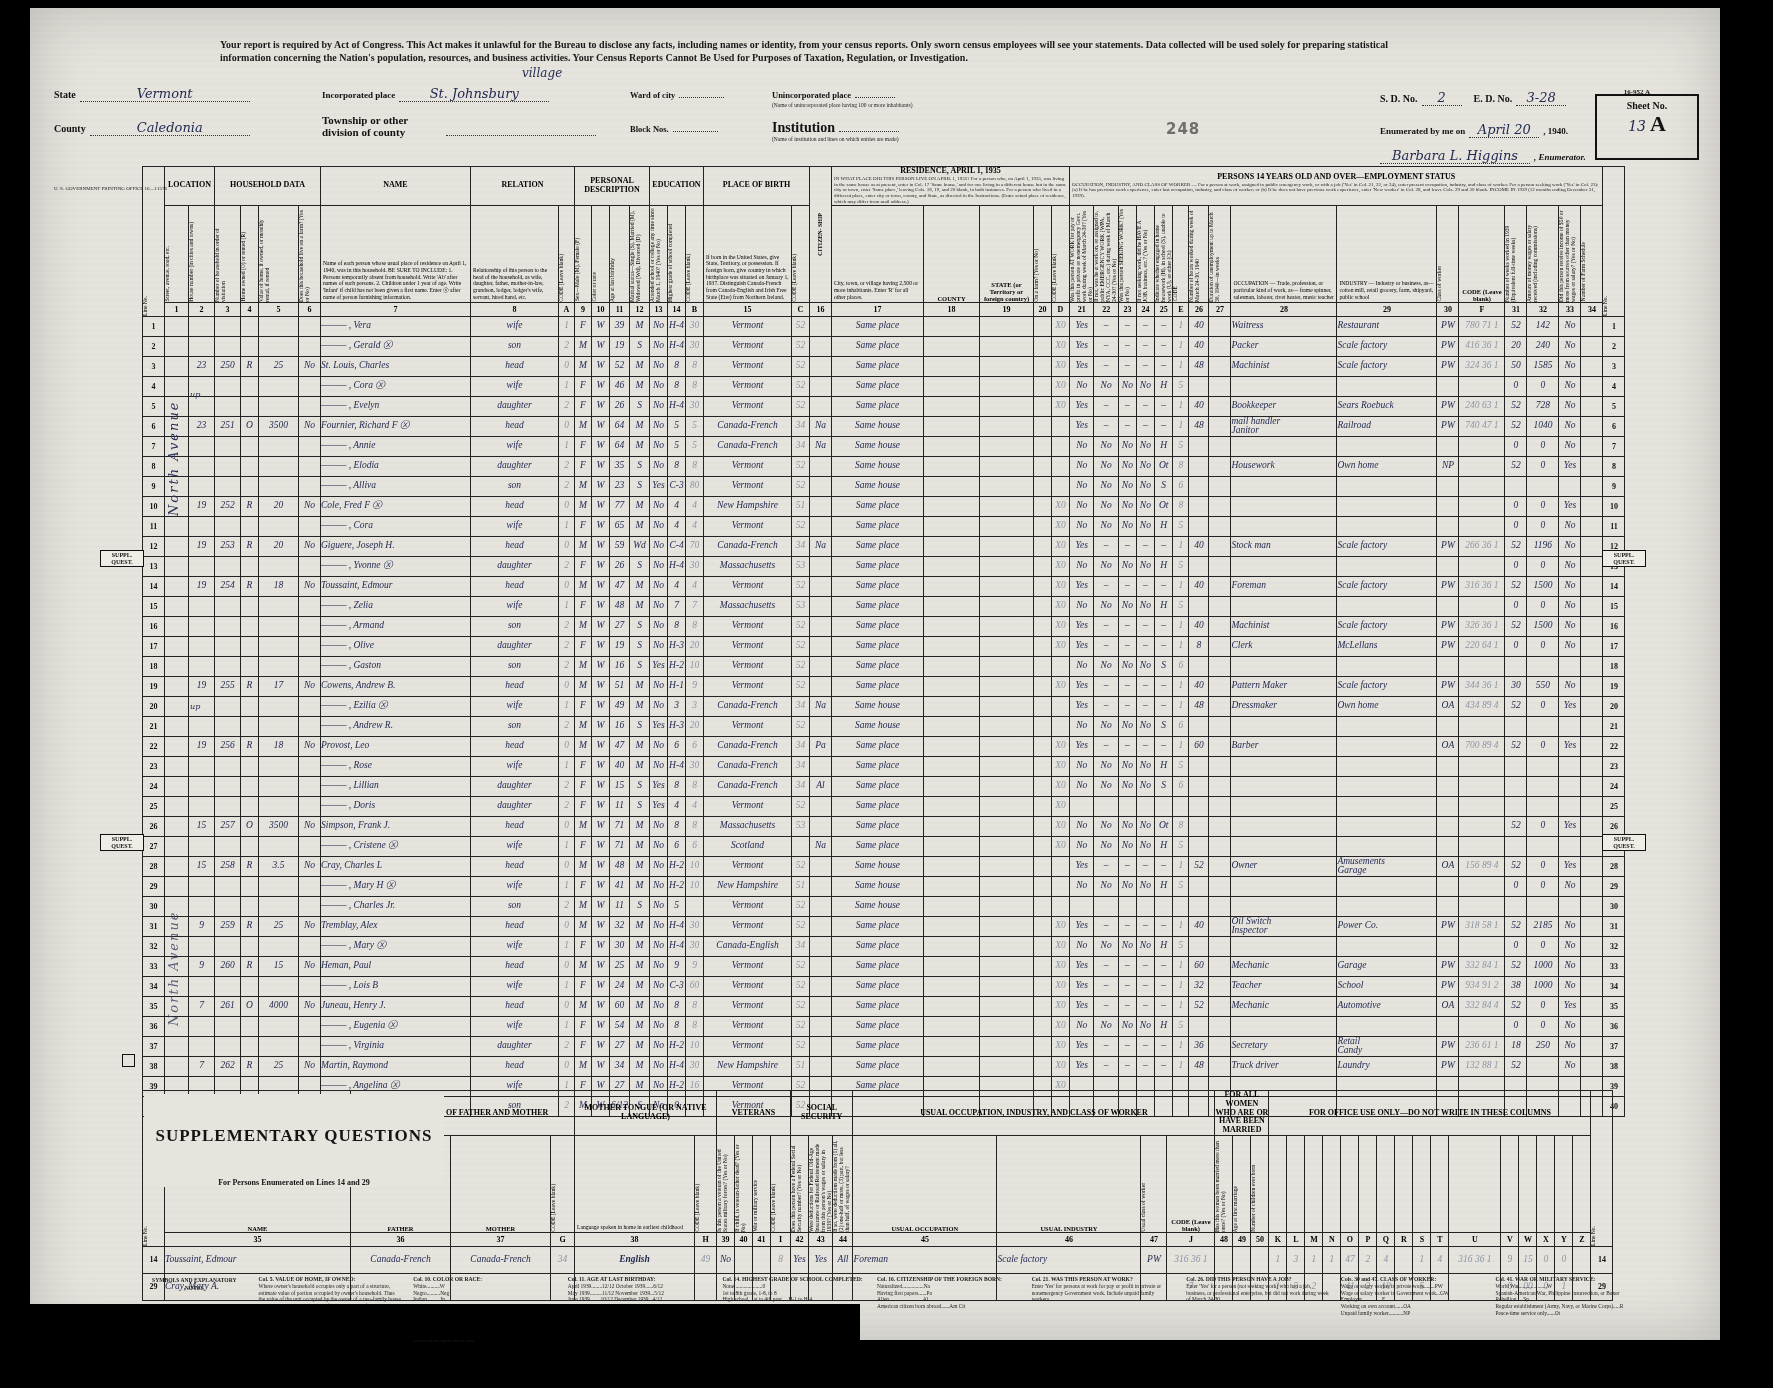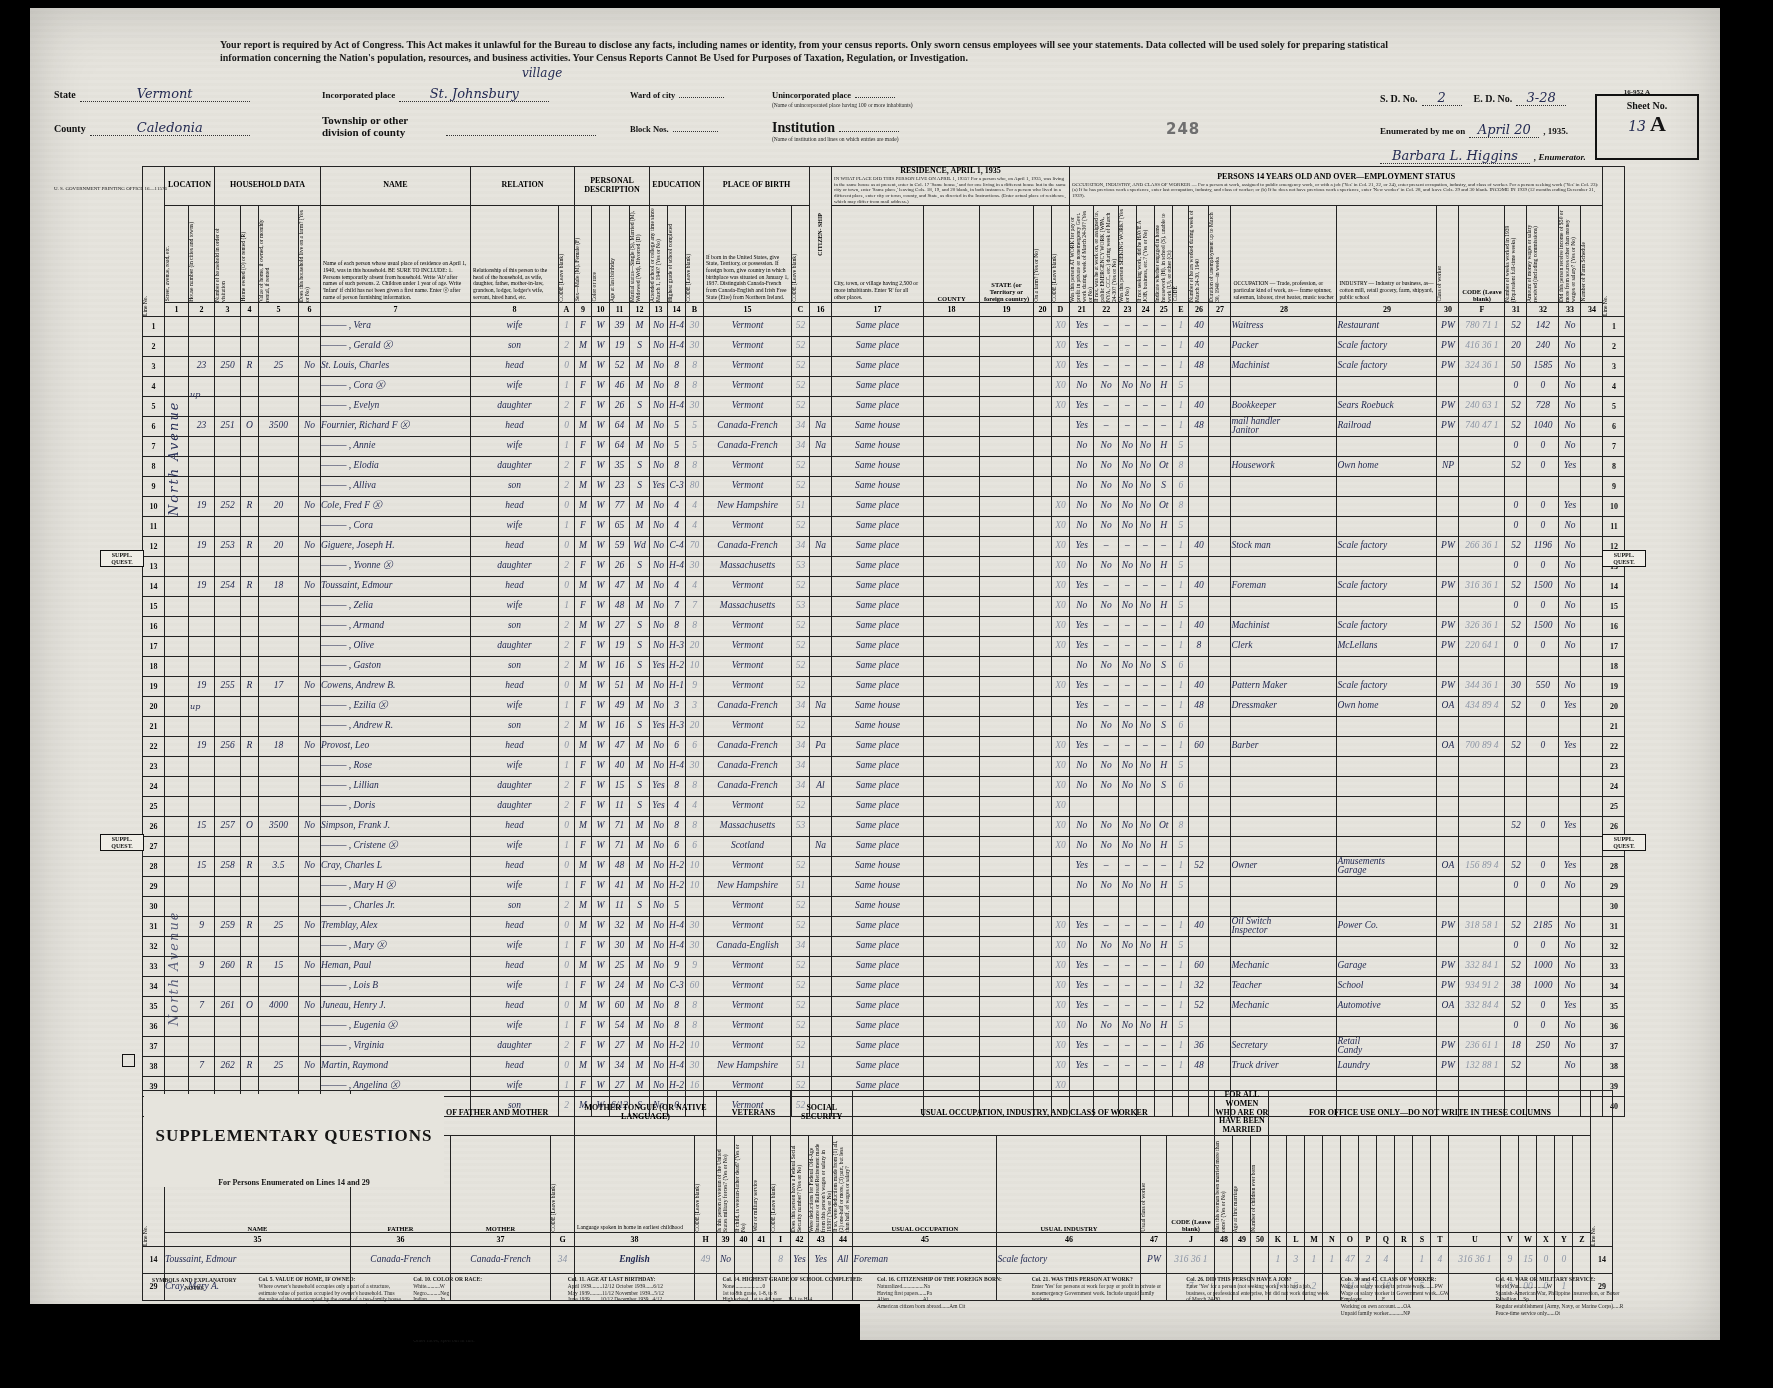--- a/index.html
+++ b/index.html
@@ -102,21 +102,21 @@
 
   <div class="abs" style="left:1350px;top:80px;width:210px;">
     <span class="flab">S. D. No.</span>
     <span class="hand hv dots" style="width:40px;text-align:center;">2</span>
     <span class="flab" style="margin-left:8px;">E. D. No.</span>
     <span class="hand hv dots" style="width:50px;text-align:center;">3-28</span>
   </div>
   <div class="abs" style="left:1350px;top:112px;width:230px;">
     <span class="flab" style="font-size:9px;">Enumerated by me on</span>
     <span class="hand hv dots" style="width:70px;text-align:center;">April 20</span>
-    <span class="flab" style="font-size:9px;">, 1935.</span>
+    <span class="flab" style="font-size:9px;">, 1940.</span>
   </div>
   <div class="abs" style="left:1350px;top:138px;width:240px;">
     <span class="hand hv dots" style="width:150px;text-align:center;">Barbara L. Higgins</span>
     <span class="flab" style="font-size:9px;font-style:italic;">, Enumerator.</span>
   </div>
   <div class="abs sheetbox" style="left:1565px;top:86px;width:100px;height:62px;">
     <div class="flab" style="margin-top:4px;">Sheet No.</div>
     <span class="hand" style="font-size:14px;">13</span>
     <span class="print" style="font-size:22px;font-weight:bold;">A</span>
   </div>

